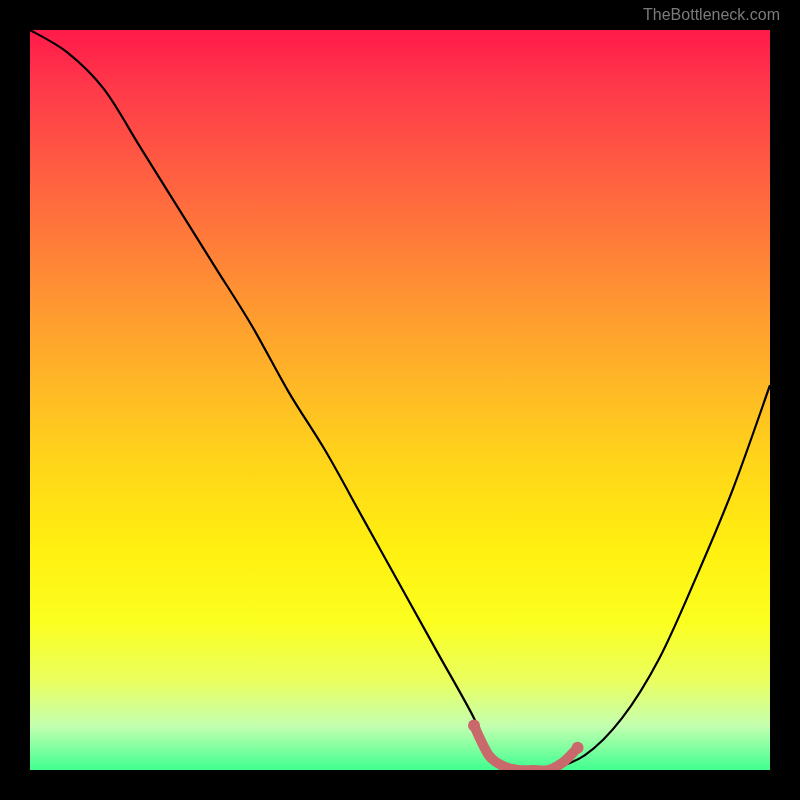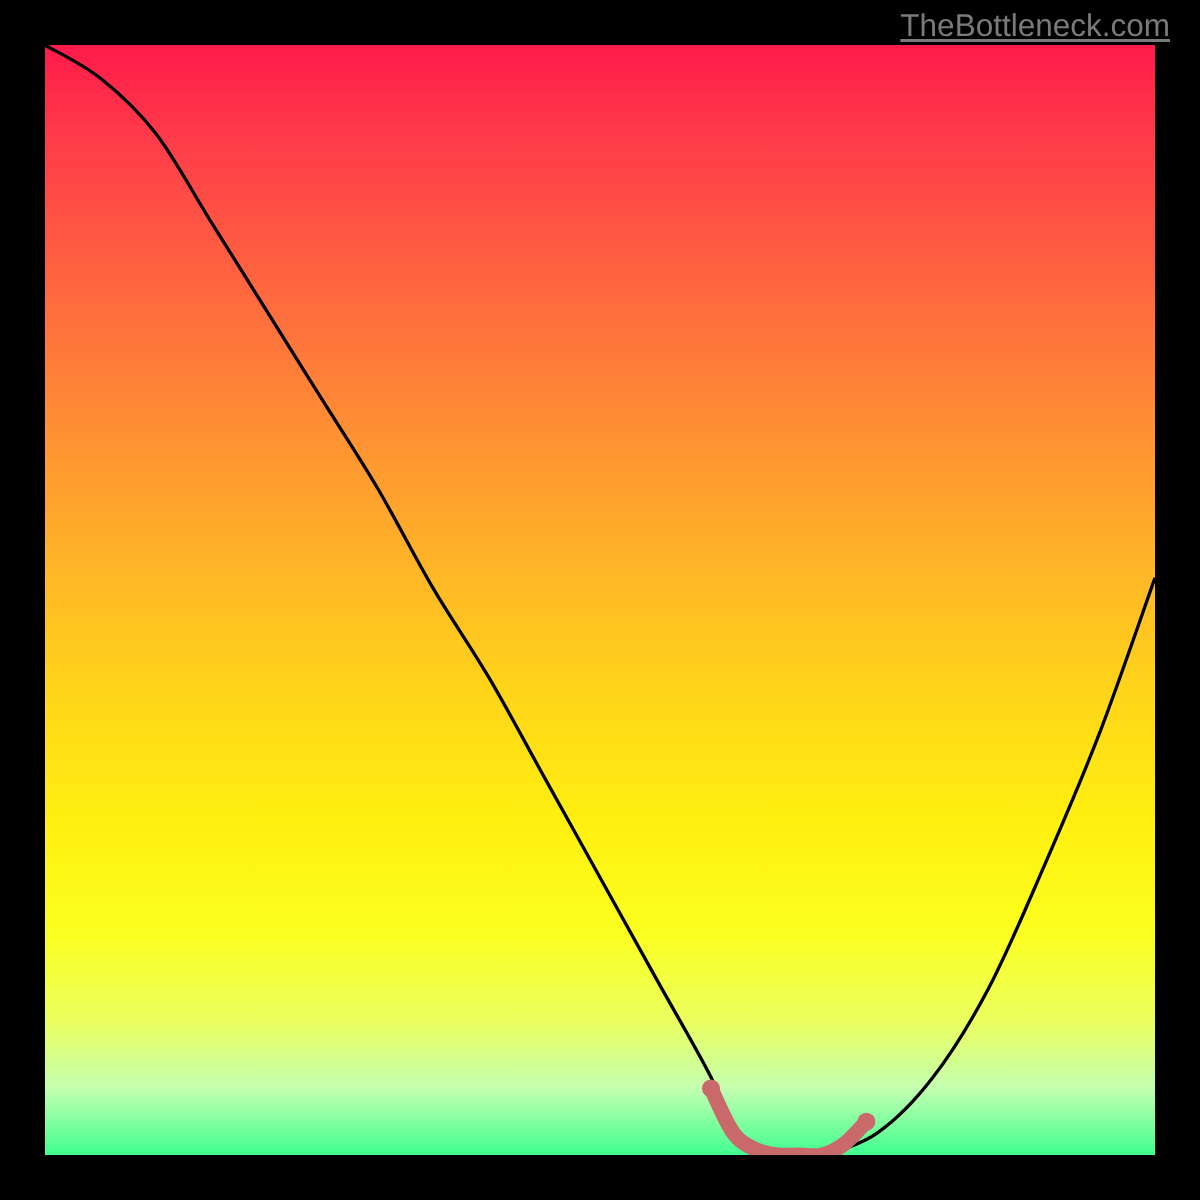--- a/index.html
+++ b/index.html
@@ -9,24 +9,23 @@
     background: #000;
     font-family: Arial, sans-serif;
     position: relative;
     overflow: hidden;
   }
   .attribution {
     position: absolute;
     top: 6px;
     right: 20px;
     color: #7a7a7a;
-    font-size: 21px;
+    font-size: 16px;
     font-weight: 500;
     z-index: 10;
-    text-decoration: underline;
   }
   .plot-area {
     position: absolute;
     left: 30px;
     top: 30px;
     width: 740px;
     height: 740px;
     background: linear-gradient(to bottom,
       #ff1a4a 0%,
       #ff3a4a 8%,

